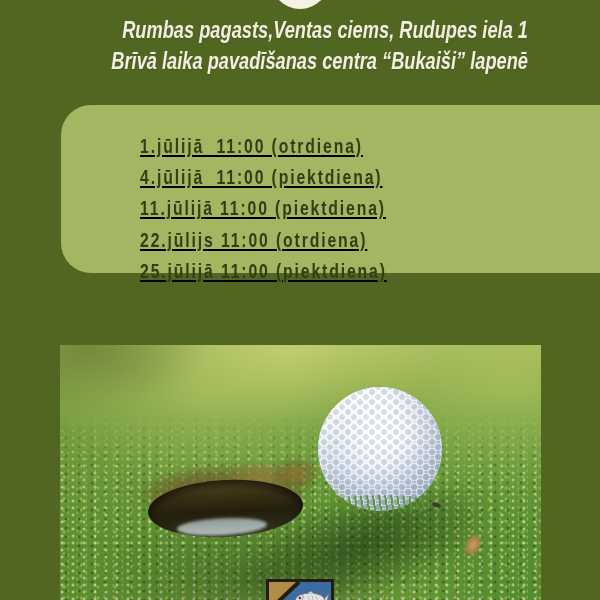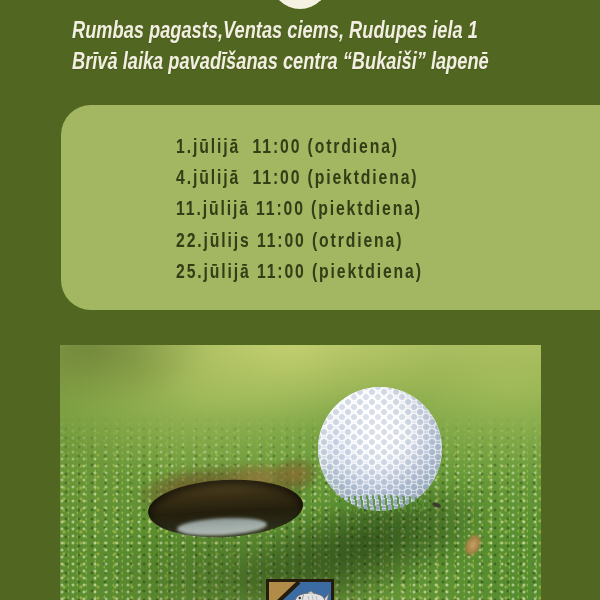--- a/index.html
+++ b/index.html
@@ -30,42 +30,43 @@
     width:58px;height:38px;
     border:14px solid var(--c-title-glyph);
     border-top:none;
     border-radius:0 0 30px 30px;
   }
 
   
   .subtitle{
     position:absolute;
     left:0;top:14px;width:600px;
-    text-align:left;
+    text-align:right;
     color:var(--c-subtitle-text);
   }
   .subtitle .line{
     font-style:italic;
     font-weight:600;
     font-size:24px;
     line-height:31px;
     transform:scaleX(0.76);
     transform-origin:50% 50%;
     white-space:pre;
     text-shadow:0 1px 1px rgba(55,70,20,0.35);
   }
 
   
   .schedule-card{
     position:absolute;
     left:61px;top:105px;
-    width:539px;height:205px;
+    width:539px;height:168px;
     background:var(--c-card);
     border-radius:30px 0 0 30px;
-    padding:25px 0 0 115px;
+    padding:25px 0 0 79px;
+    text-decoration:underline;
   }
   .schedule-item{
     height:31.4px;
     display:flex;align-items:center;
     font-weight:bold;
     font-size:21px;
     letter-spacing:2.5px;
     color:var(--c-card-text);
     white-space:pre;
     transform:scaleX(0.75);

